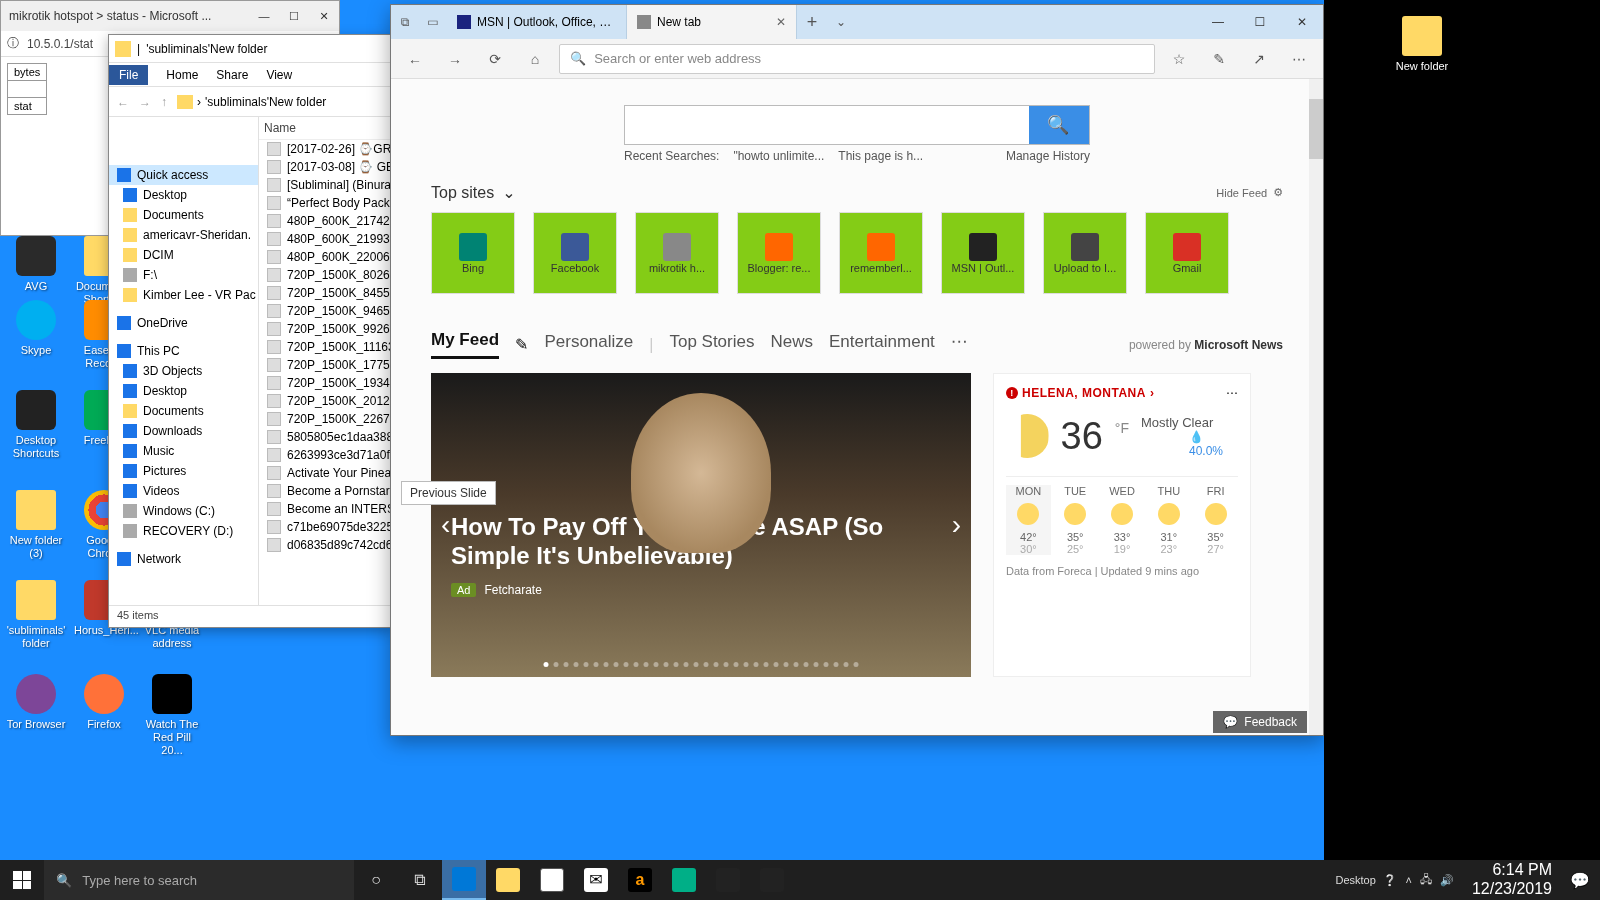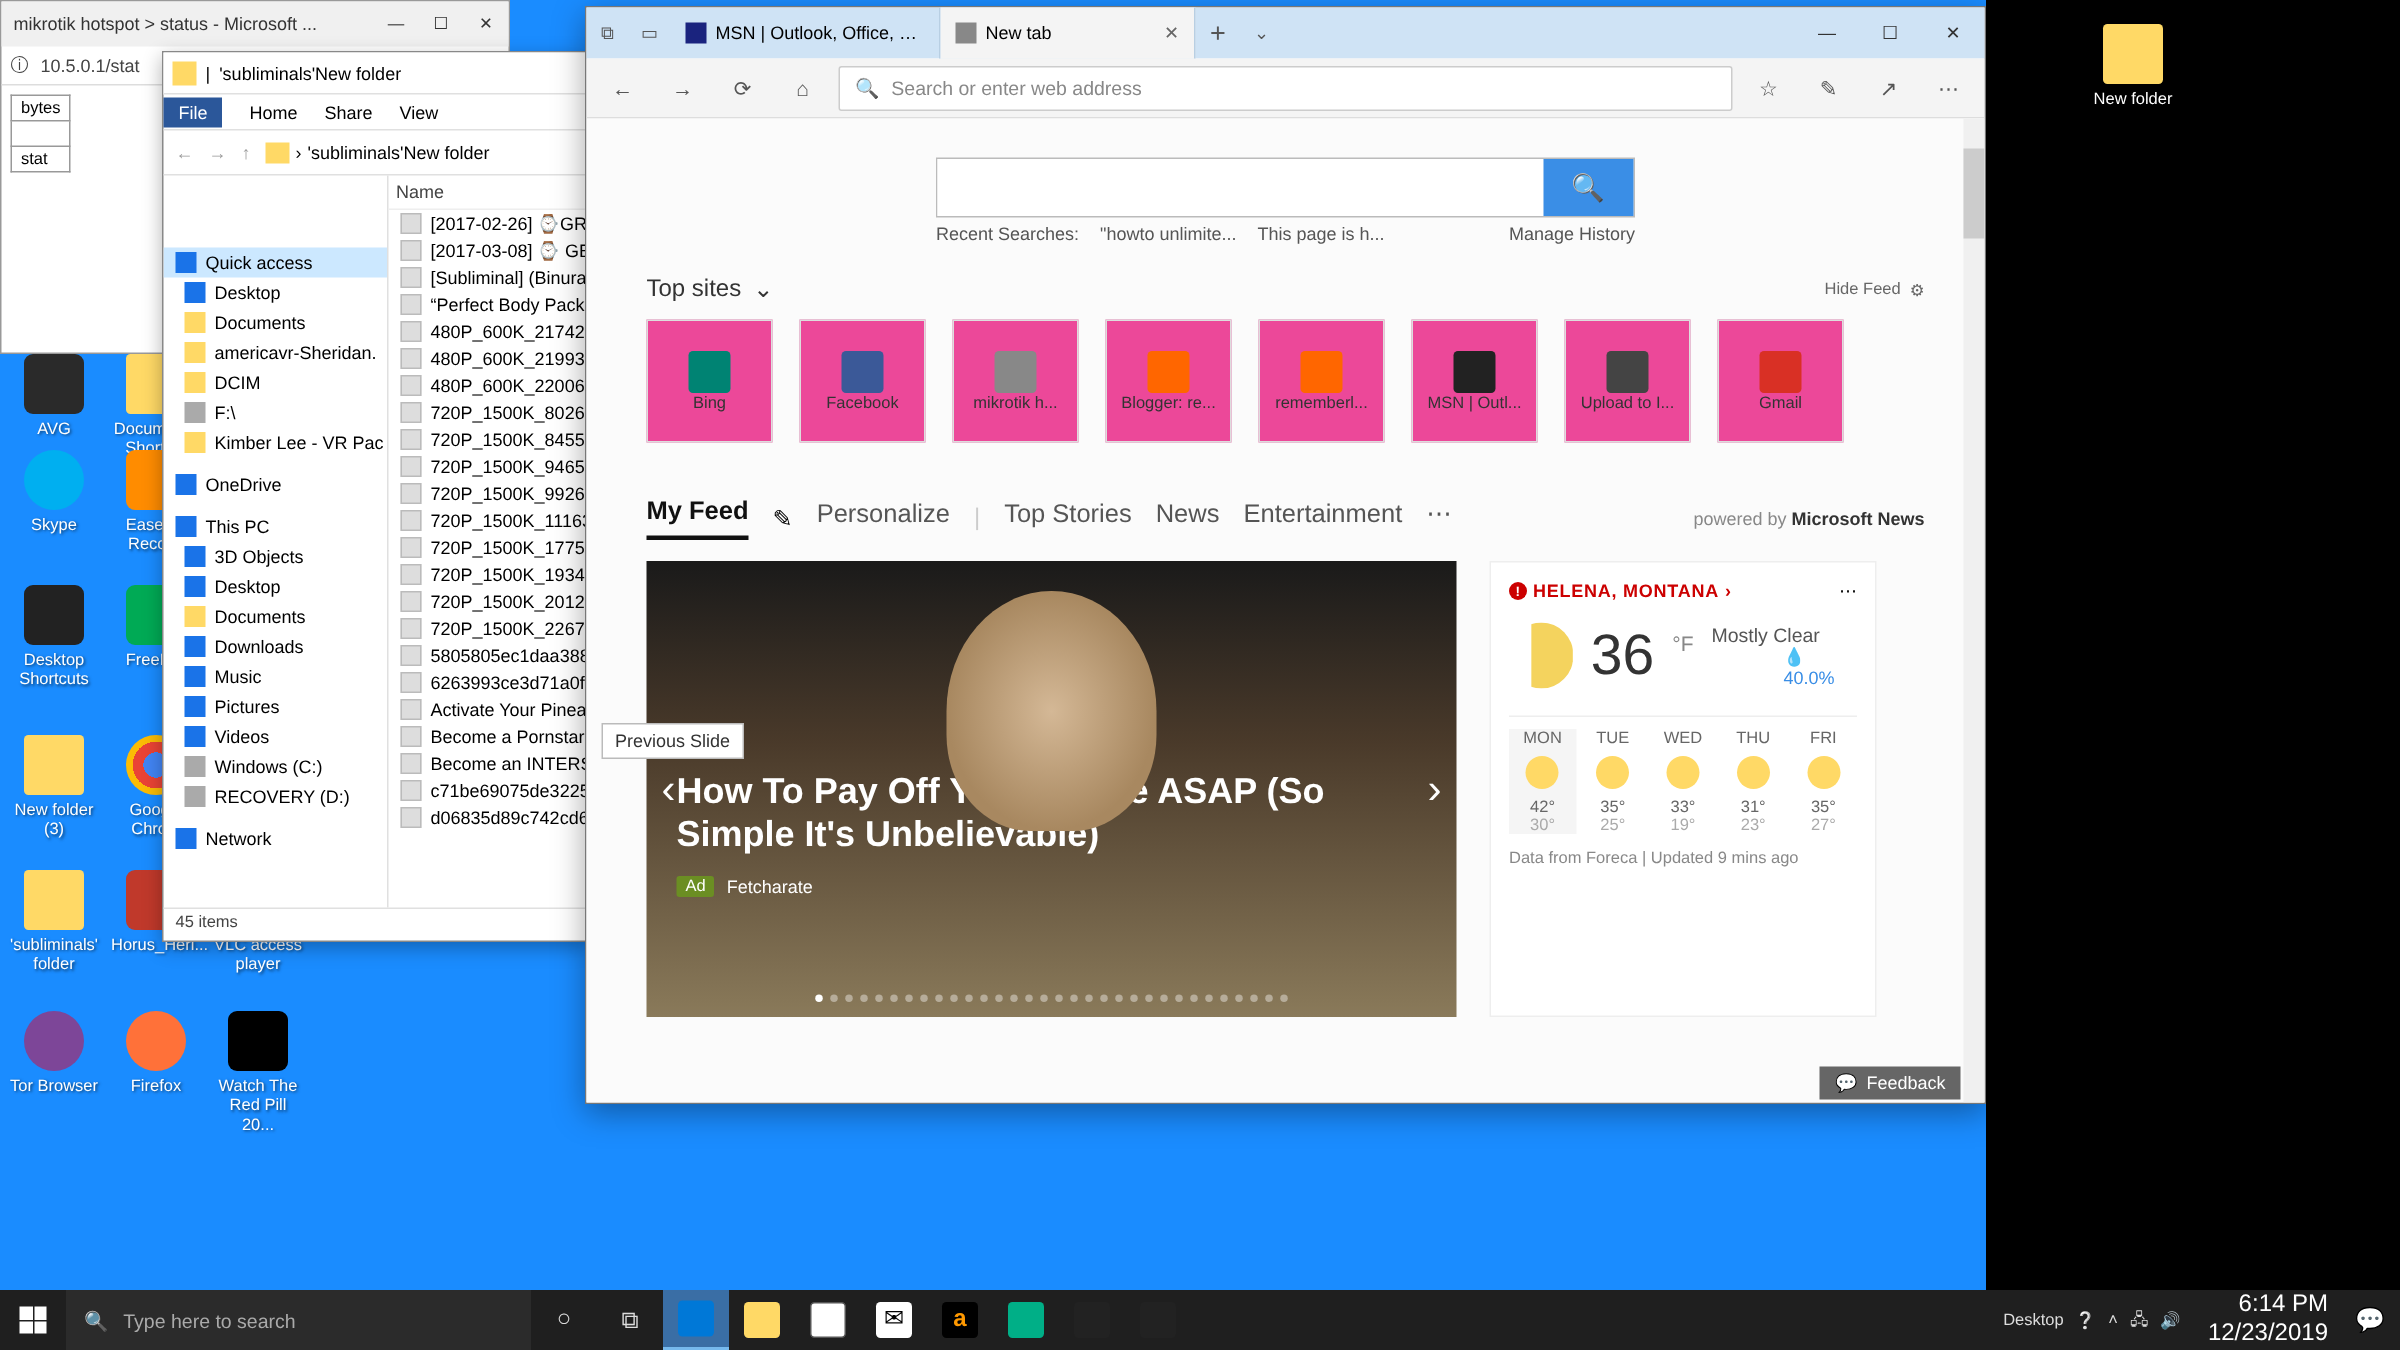--- a/index.html
+++ b/index.html
@@ -71,21 +71,21 @@
 .search-box { display: flex; height: 40px; border: 1px solid #bbb; }
 .search-box input { flex: 1; border: none; padding: 0 10px; font-size: 14px; outline: none; }
 .search-box .sbtn { width: 60px; background: #3a8ee6; color: white; display: flex; align-items: center; justify-content: center; font-size: 18px; cursor: pointer; }
 .search-meta { display: flex; justify-content: space-between; font-size: 12px; color: #555; margin-top: 4px; }
 .search-meta .recent { display: flex; gap: 14px; }
 
 .topsites-hdr { display: flex; align-items: center; justify-content: space-between; margin-top: 20px; margin-bottom: 10px; }
 .topsites-hdr .lbl { font-size: 16px; color: #333; display: flex; align-items: center; gap: 8px; }
 .topsites-hdr .hide { font-size: 11px; color: #666; display: flex; align-items: center; gap: 6px; cursor: pointer; }
 .topsites-row { display: flex; gap: 18px; }
-.tile { width: 84px; height: 82px; border: 1px solid #ddd; background: #ec4899; display: flex; flex-direction: column; align-items: center; justify-content: center; gap: 1px; cursor: pointer; }
+.tile { width: 84px; height: 82px; border: 1px solid #ddd; background: #84cc16; display: flex; flex-direction: column; align-items: center; justify-content: center; gap: 1px; cursor: pointer; }
 .tile .ticon { width: 28px; height: 28px; border-radius: 3px; }
 .tile .tlabel { font-size: 11px; color: #333; white-space: nowrap; overflow: hidden; max-width: 76px; text-overflow: ellipsis; }
 
 .feed-head { display: flex; align-items: center; margin-top: 36px; gap: 16px; }
 .feed-head .tabf { font-size: 17px; color: #555; cursor: pointer; padding-bottom: 6px; }
 .feed-head .tabf.active { color: #111; border-bottom: 3px solid #111; font-weight: 600; }
 .feed-head .sep { color: #ccc; }
 .feed-head .spacer { flex: 1; }
 .feed-head .pow { font-size: 12px; color: #888; }
 .feed-head .pow b { color: #333; }
@@ -187,21 +187,21 @@
       <div class="icon-box app" style="background:#c0392b"></div>
       <span>Horus_Heri...</span>
     </div>
   <div class="desktop-icon" style="top:674px;left:74px">
       <div class="icon-box app" style="background:#ff7139;border-radius:50%"></div>
       <span>Firefox</span>
     </div>
 
   <div class="desktop-icon" style="top:580px;left:142px">
       <div class="icon-box app" style="background:#ff8800"></div>
-      <span>VLC access player</span>
+      <span>VLC media address</span>
     </div>
   <div class="desktop-icon" style="top:674px;left:142px">
       <div class="icon-box app" style="background:#000"></div>
       <span>Watch The Red Pill 20...</span>
     </div>
 </div>
 
 <div class="right-desk">
   <div class="desktop-icon" style="top:16px;left:68px">
       <div class="icon-box folder"></div>

